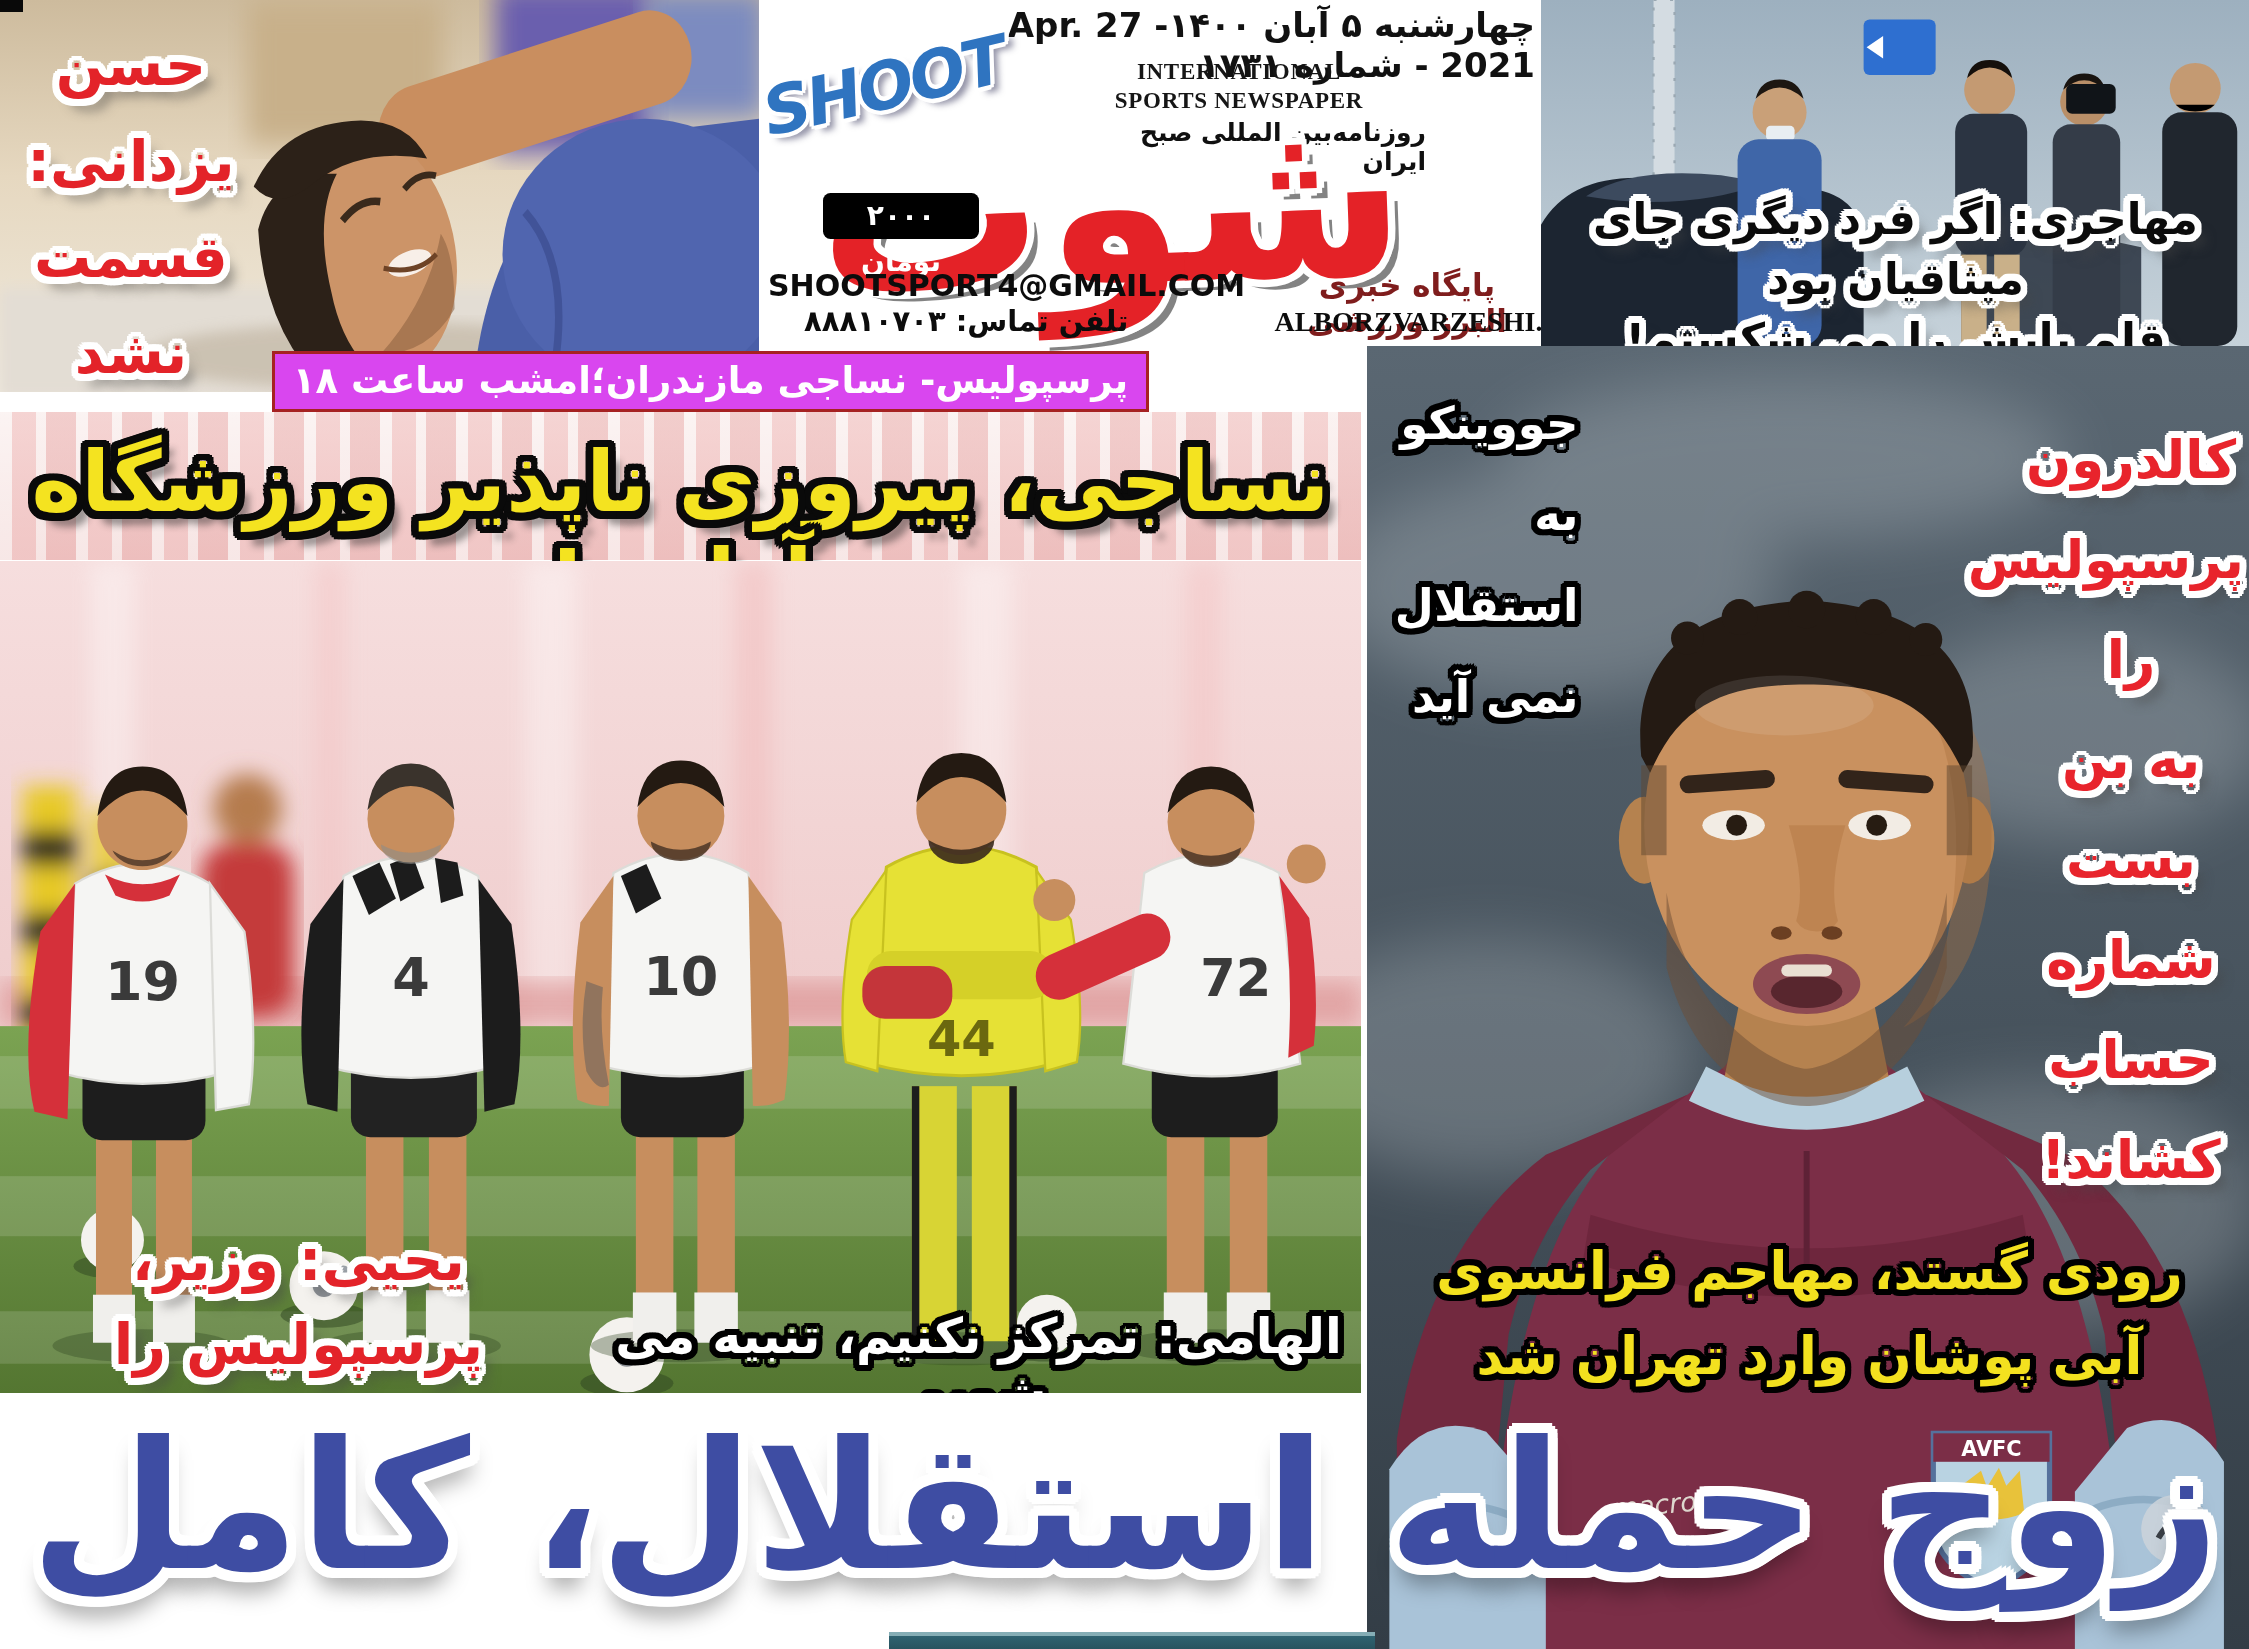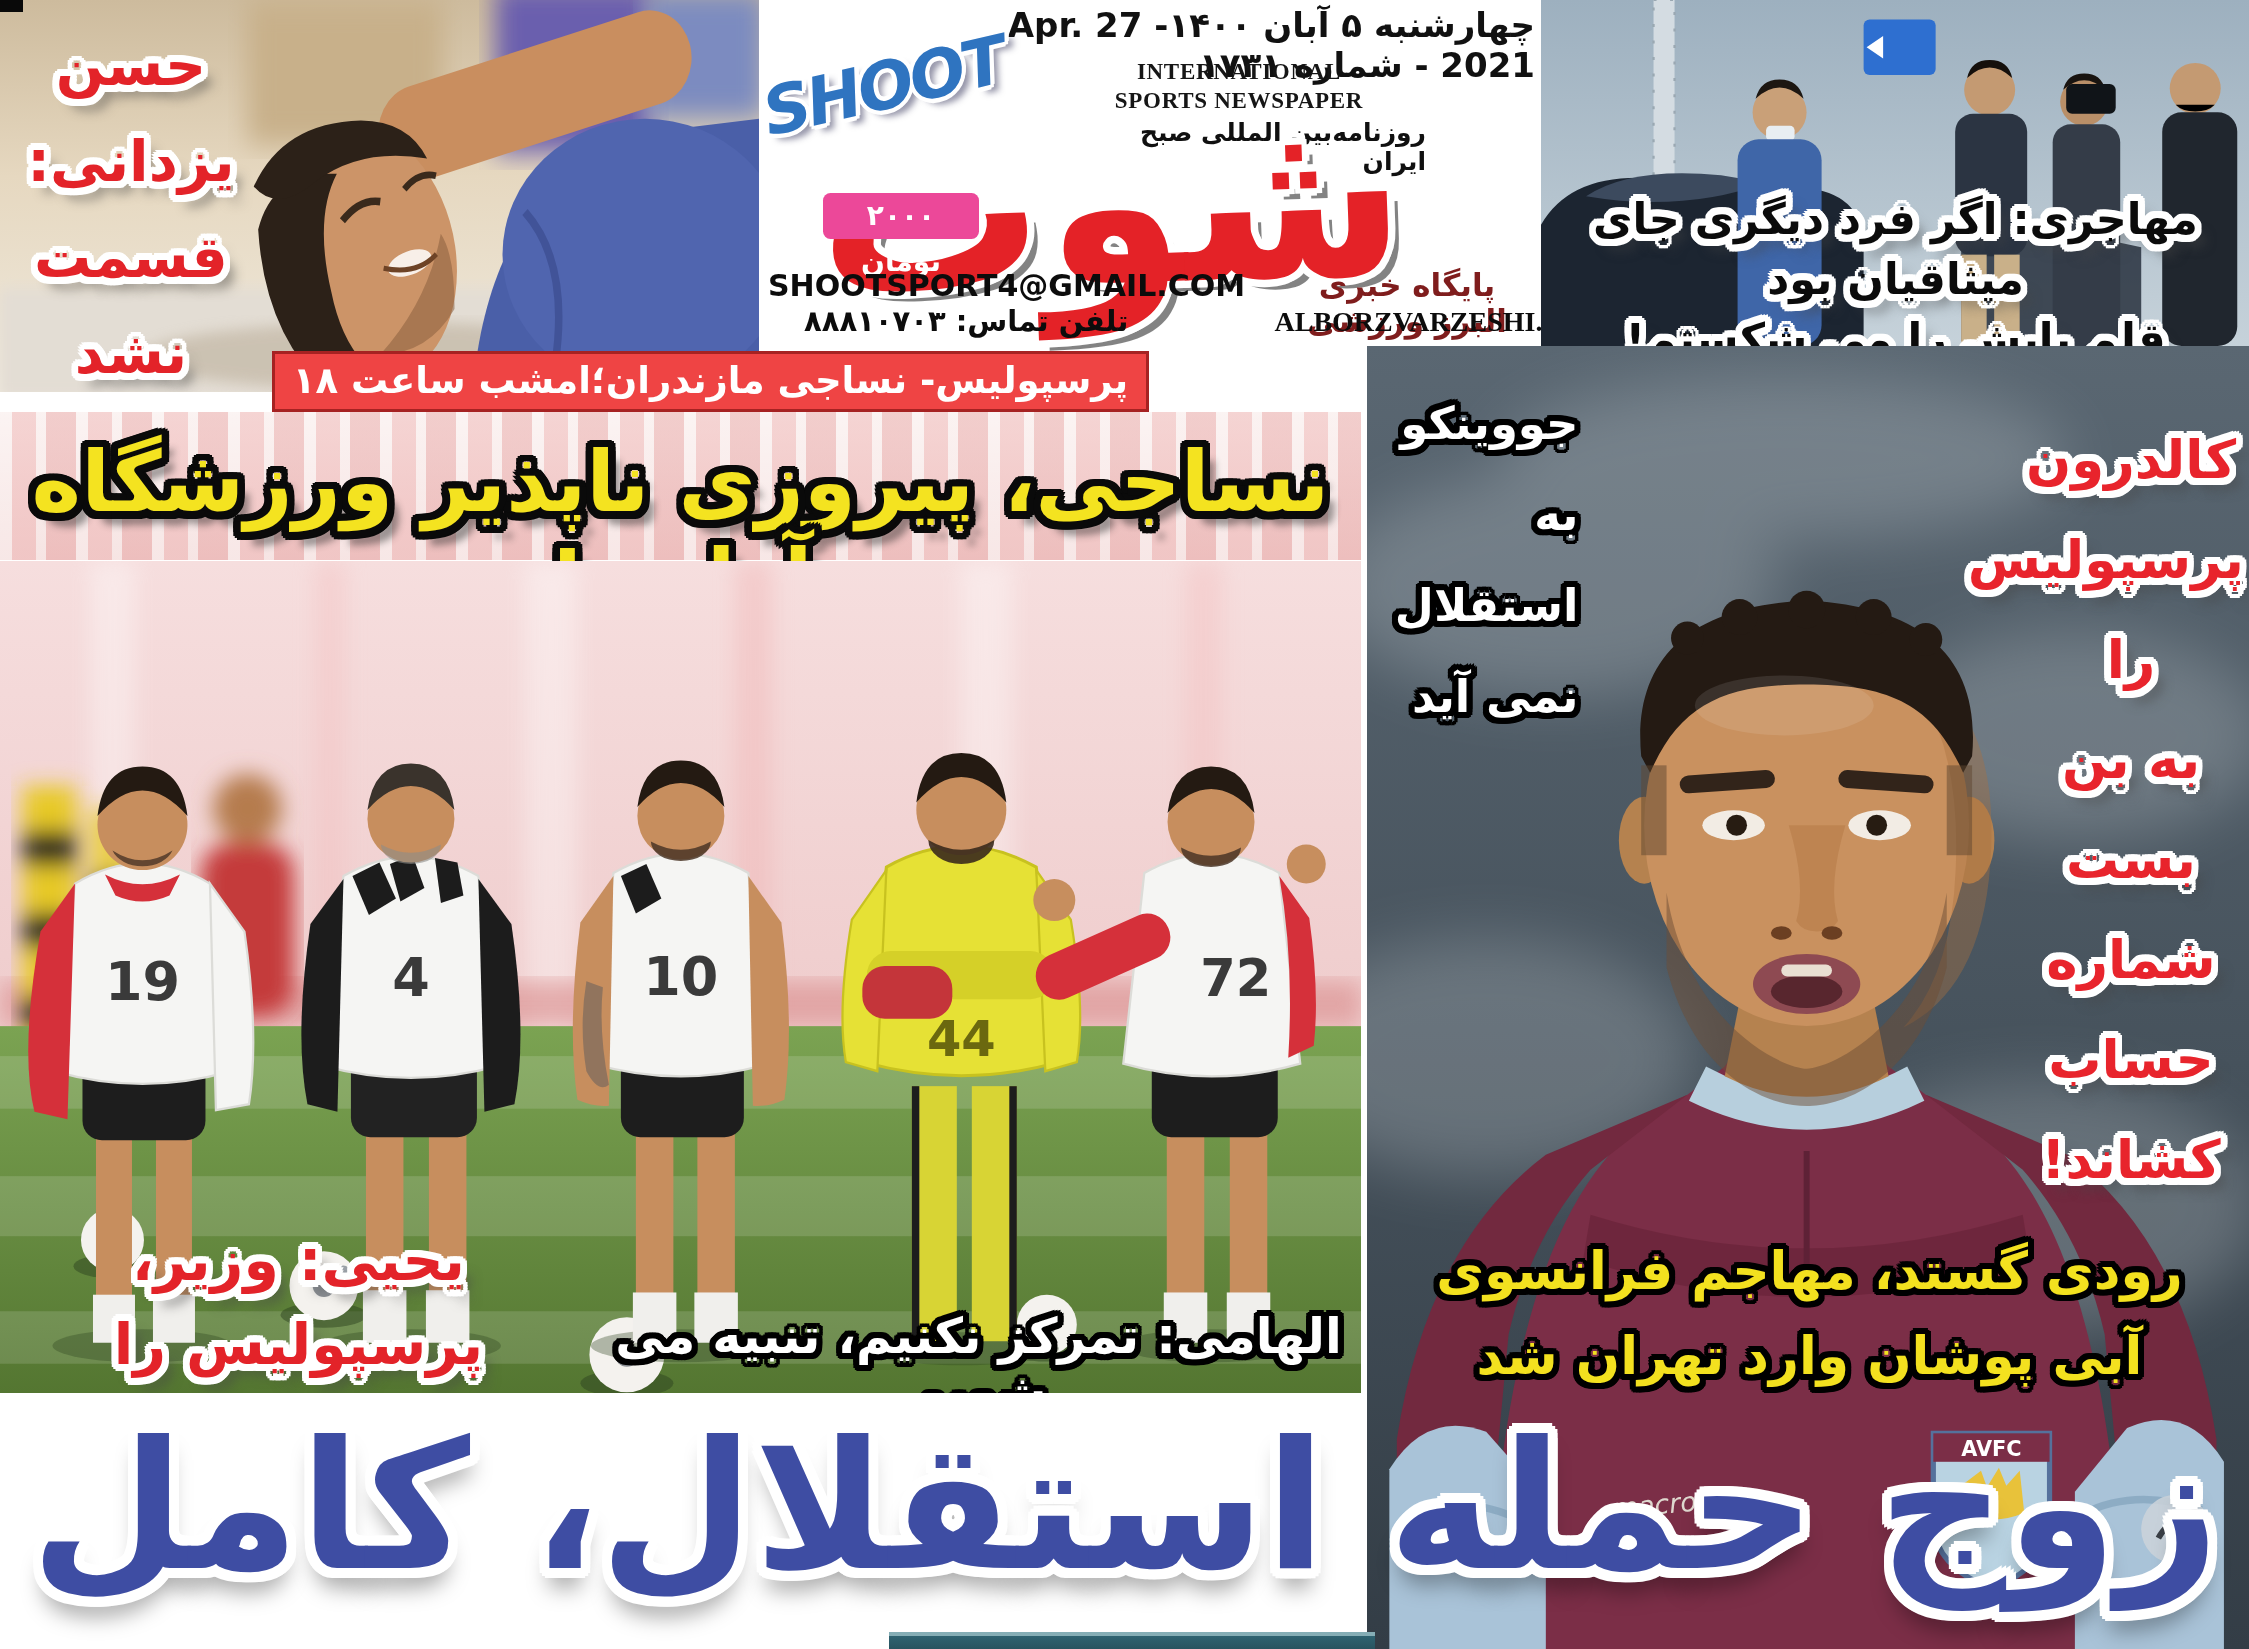--- a/index.html
+++ b/index.html
@@ -51,36 +51,36 @@
   .tagline-en{position:absolute;left:315px;top:58px;width:330px;text-align:center;
     font-family:"Liberation Serif","DejaVu Serif",serif;font-size:23px;font-weight:bold;
     color:#161616;line-height:28.5px;letter-spacing:0.7px;}
   .tagline-fa{position:absolute;left:352px;top:118px;width:315px;text-align:right;
     font-size:25px;font-weight:bold;color:#101010;}
   .logo-fa{position:absolute;left:45px;top:82px;width:615px;text-align:center;
     font-size:225px;line-height:247px;font-weight:bold;color:#e42227;transform:rotate(-2deg);
     text-shadow:7.5px 0 0 #fff,-7.5px 0 0 #fff,0 7.5px 0 #fff,0 -7.5px 0 #fff,
       5.2px 5.2px 0 #fff,-5.2px 5.2px 0 #fff,5.2px -5.2px 0 #fff,-5.2px -5.2px 0 #fff,
       10.5px 10.5px 0 rgba(30,30,30,.55);}
-  .price-box{position:absolute;left:64px;top:193px;width:156px;height:46px;background:#ec4899;
+  .price-box{position:absolute;left:64px;top:193px;width:156px;height:46px;background:#000000;
     border-radius:7.5px;color:#fff;font-size:28px;font-weight:bold;text-align:center;line-height:46px;}
   .mast-email{position:absolute;left:9px;top:268px;font-size:30px;font-weight:bold;color:#0c0c0c;}
   .mast-phone{position:absolute;left:45px;top:304px;font-size:29px;font-weight:bold;color:#0c0c0c;}
   .mast-agency{position:absolute;right:10.5px;top:267px;width:247px;text-align:center;
     font-size:31px;font-weight:bold;color:#7f1d1d;}
   .mast-url{position:absolute;right:4.5px;top:306px;width:262px;text-align:center;
     font-family:"Liberation Serif","DejaVu Serif",serif;font-size:28px;font-weight:bold;color:#0c0c0c;}
 
   
   .tr-photo{left:1541px;top:0;width:709px;height:346px;}
   .tr-caption{position:absolute;left:0;top:189px;width:709px;text-align:center;font-weight:bold;
     font-size:43px;line-height:60px;color:#0b0b0b;}
 
   
-  .match-strip{left:272px;top:351px;width:877px;height:61px;background:#ef4444;
+  .match-strip{left:272px;top:351px;width:877px;height:61px;background:#d946ef;
     border:3px solid #a62222;box-sizing:border-box;color:#fff;font-weight:bold;
     font-size:37px;text-align:center;line-height:54px;}
   .pink-band{left:0;top:412px;width:1361px;height:148px;
     background:repeating-linear-gradient(90deg,rgba(255,255,255,.55) 0 12px,rgba(243,194,194,.5) 12px 36px,
       rgba(255,255,255,.5) 36px 46px,rgba(236,176,176,.45) 46px 76px),
       linear-gradient(180deg,#f7e6e4,#eecac8);}
   .main-headline{position:absolute;left:0;top:21px;width:1361px;text-align:center;
     font-size:84px;font-weight:bold;color:#f4e320;}
 
   

